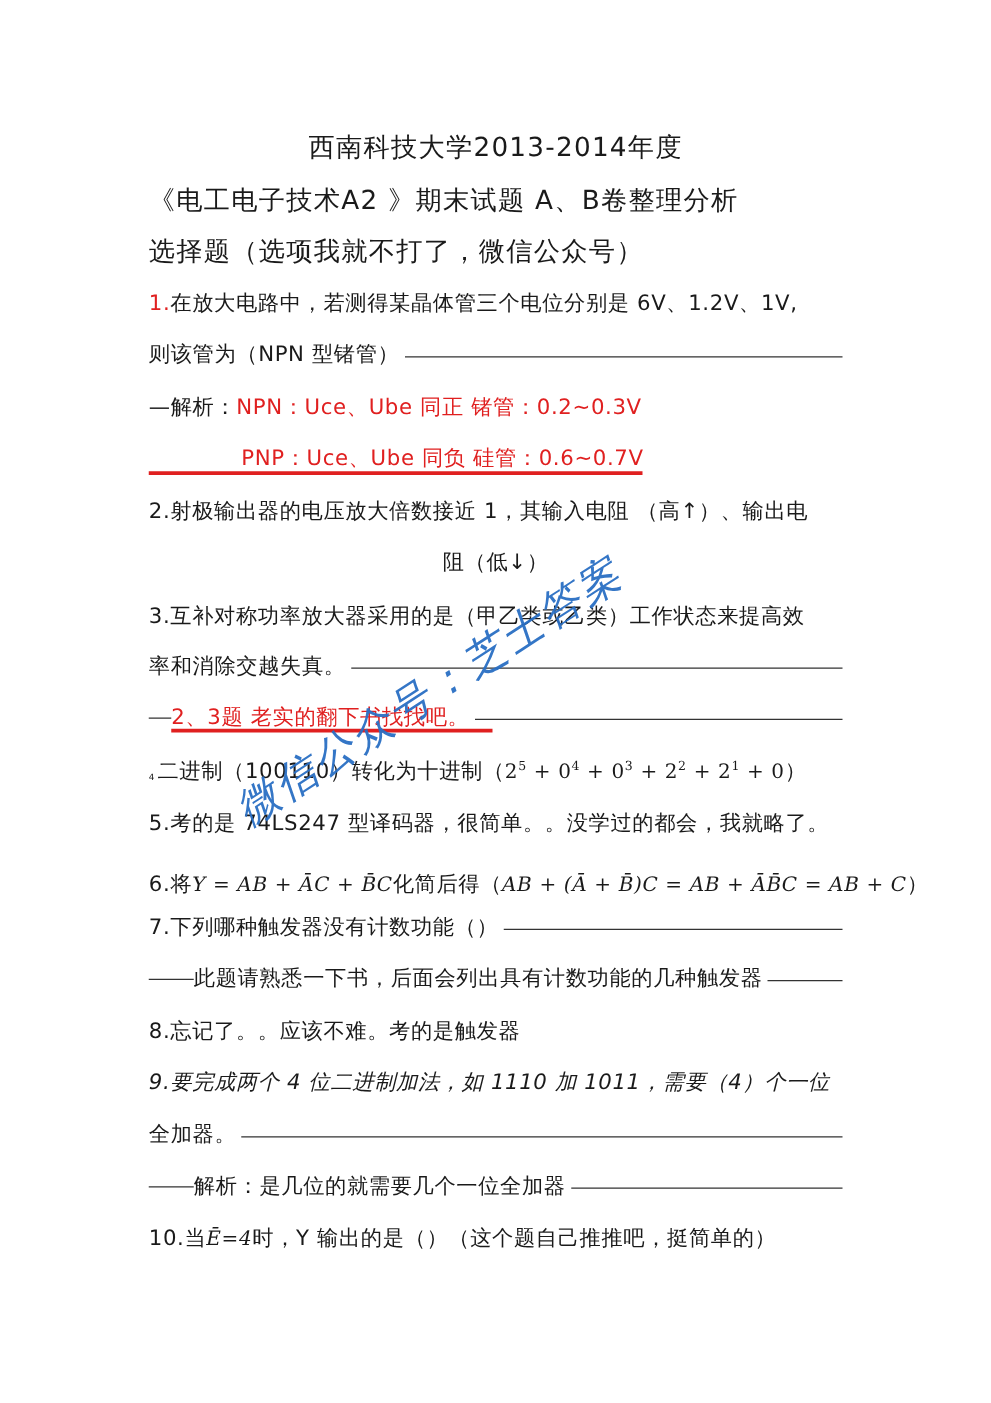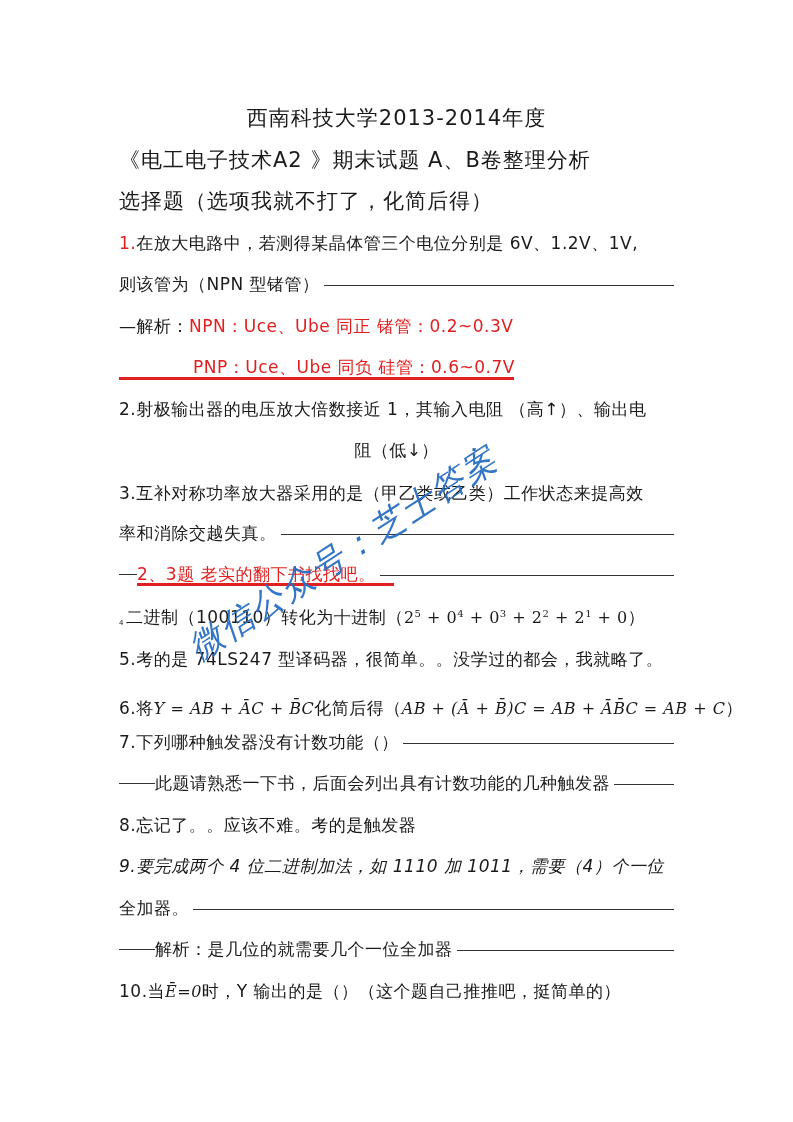--- a/index.html
+++ b/index.html
@@ -22,21 +22,21 @@
     .wm { position: absolute; color: #2a6fc4; font-family: "DejaVu Serif", serif; font-style: italic;
           font-size: 34px; white-space: nowrap; transform-origin: left bottom; opacity: 0.95; letter-spacing: 2px; }
   </style>
 </head>
 <body>
 
 <div class="page">
 
   <div class="line title center" style="top:103px;">西南科技大学2013-2014年度</div>
   <div class="line title" style="top:145px; left:119px;">《电工电子技术A2 》期末试题 A、B卷整理分析</div>
-  <div class="line title" style="top:186px; left:119px;">选择题（选项我就不打了，化简后得）</div>
+  <div class="line title" style="top:186px; left:119px;">选择题（选项我就不打了，微信公众号）</div>
 
   <div class="line" style="top:231px;">
     <span class="red">1.</span><span>在放大电路中，若测得某晶体管三个电位分别是 6V、1.2V、1V,</span>
   </div>
   <div class="line fill" style="top:272px;">
     <span>则该管为（NPN 型锗管）</span>
       <span class="rule"></span>
   </div>
   <div class="line" style="top:314px;">
     <span>—解析：</span><span class="red ul-red">NPN：Uce、Ube 同正  锗管：0.2~0.3V</span>
@@ -88,17 +88,17 @@
     <span>全加器。</span>
       <span class="rule"></span>
   </div>
   <div class="line fill" style="top:937px;">
     <span class="lead-rule" style="width:36px;"></span>
       <span>解析：是几位的就需要几个一位全加器</span>
       <span class="rule"></span>
   </div>
 
   <div class="line" style="top:979px;">
-    <span>10.当</span><span class="math">Ē=0</span><span>时，Y 输出的是（）（这个题自己推推吧，挺简单的）</span>
+    <span>10.当</span><span class="math">Ē=4</span><span>时，Y 输出的是（）（这个题自己推推吧，挺简单的）</span>
   </div>
 
   <div class="wm" style="left:205px; top:625px; transform: rotate(-33deg);">微信公众号：芝士答案</div>
 </div>
 
 </body></html>

